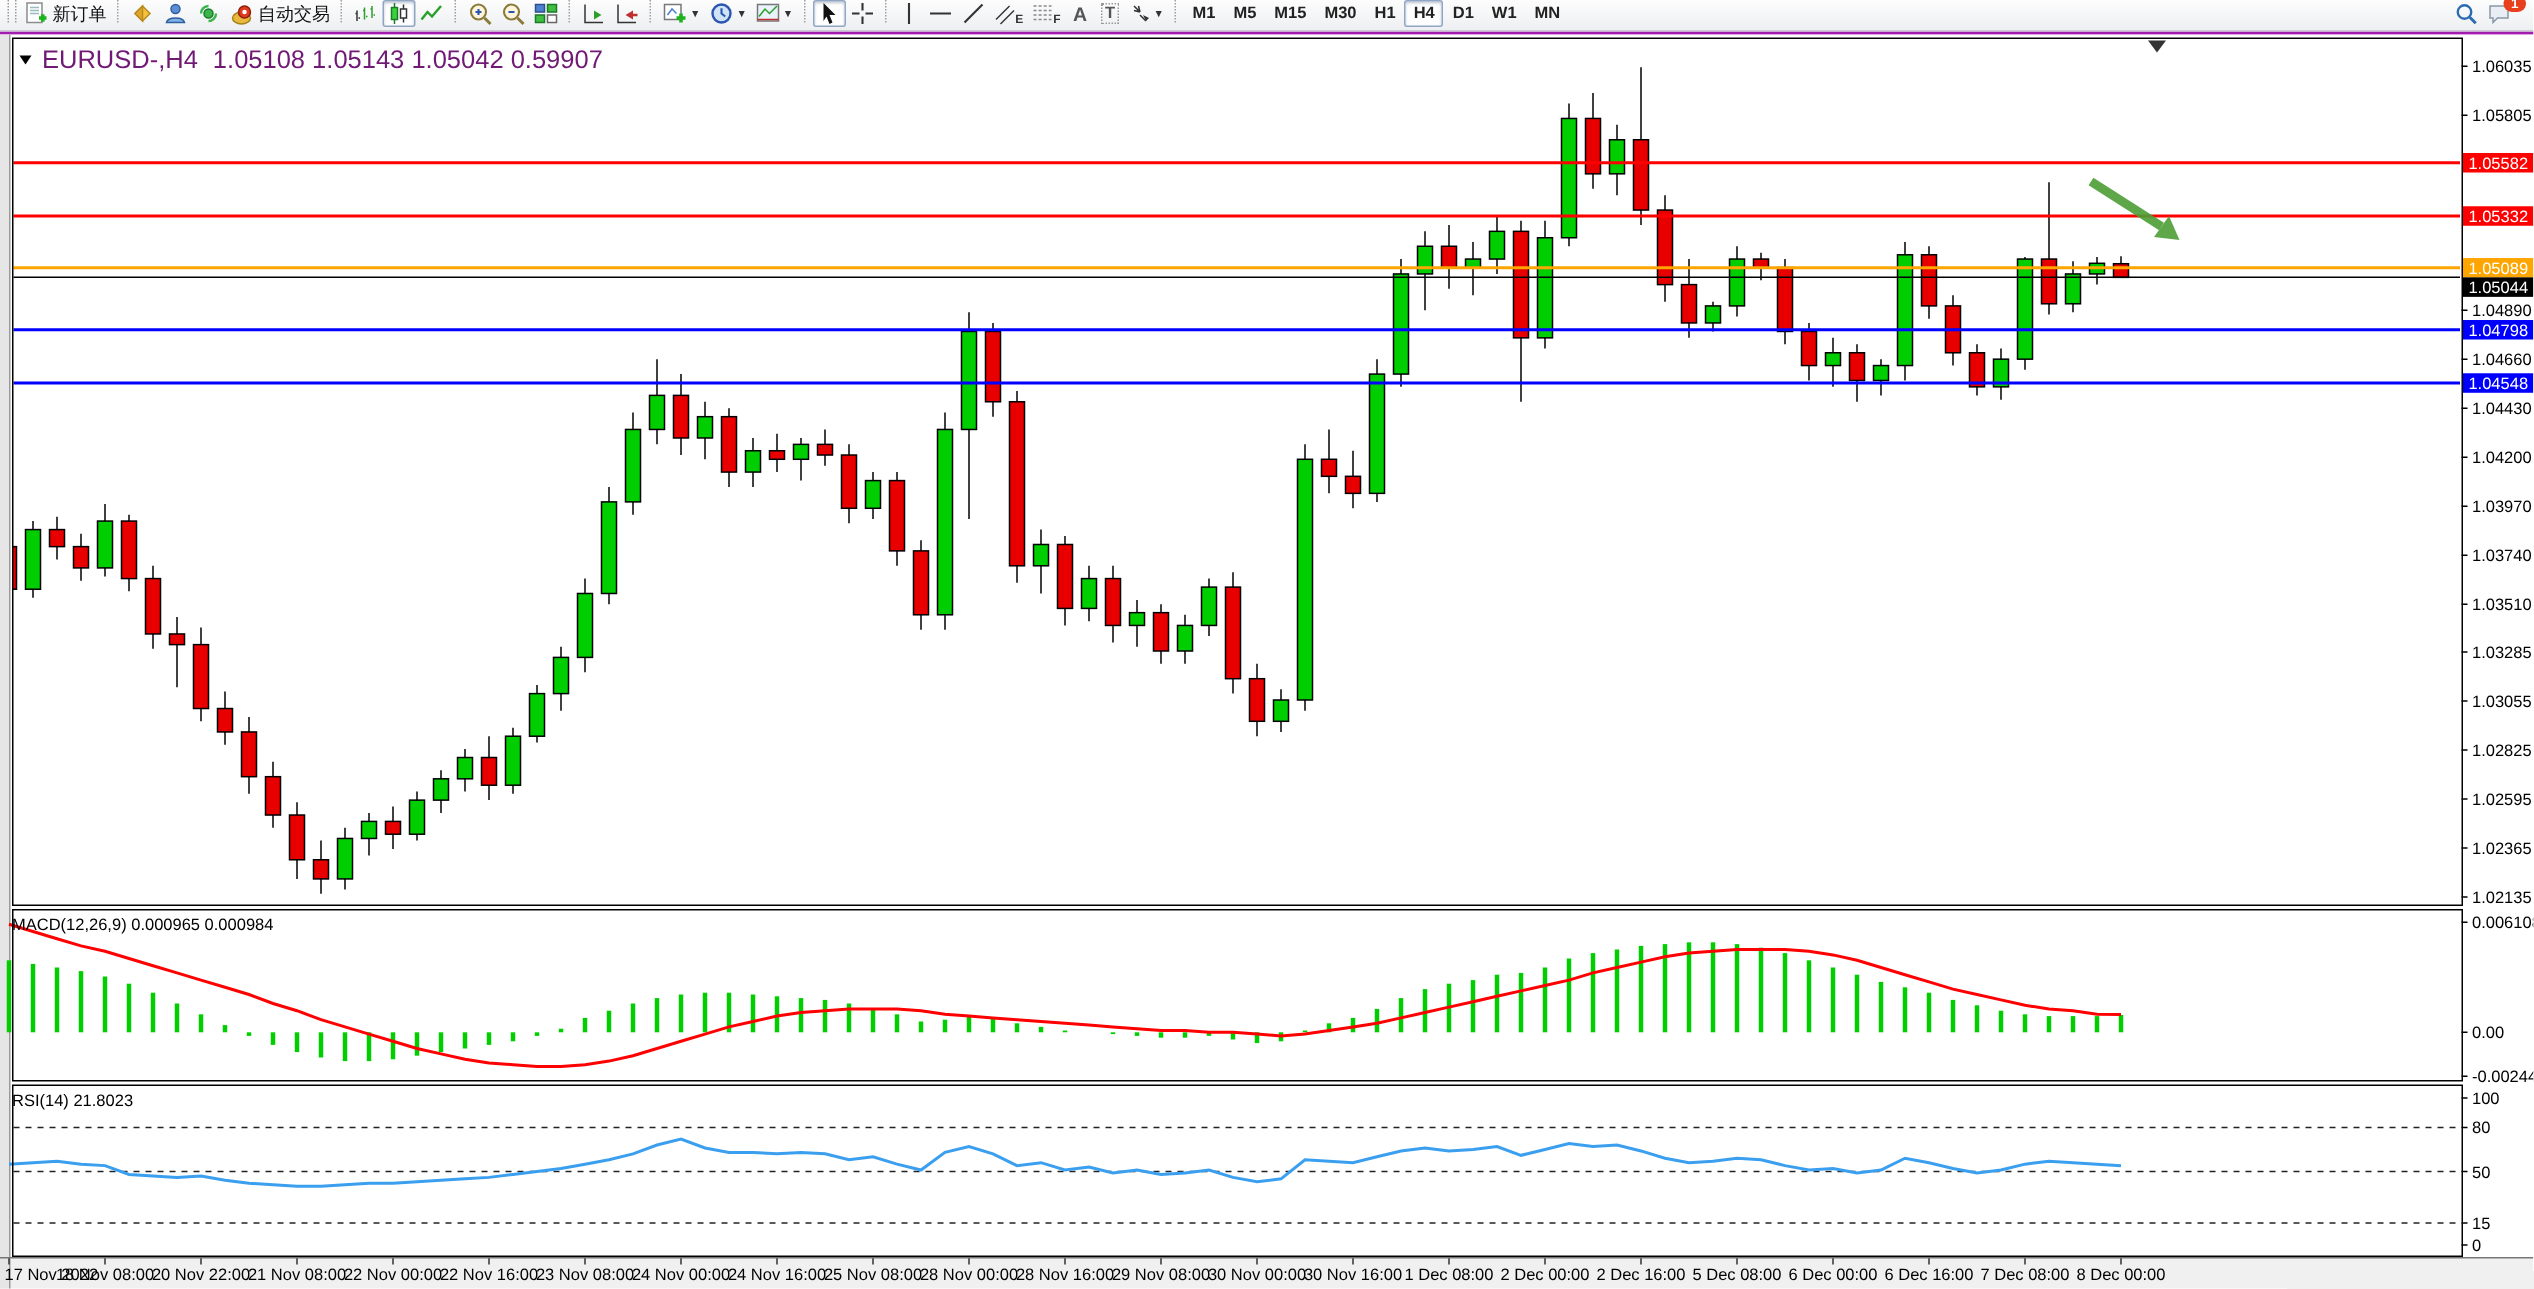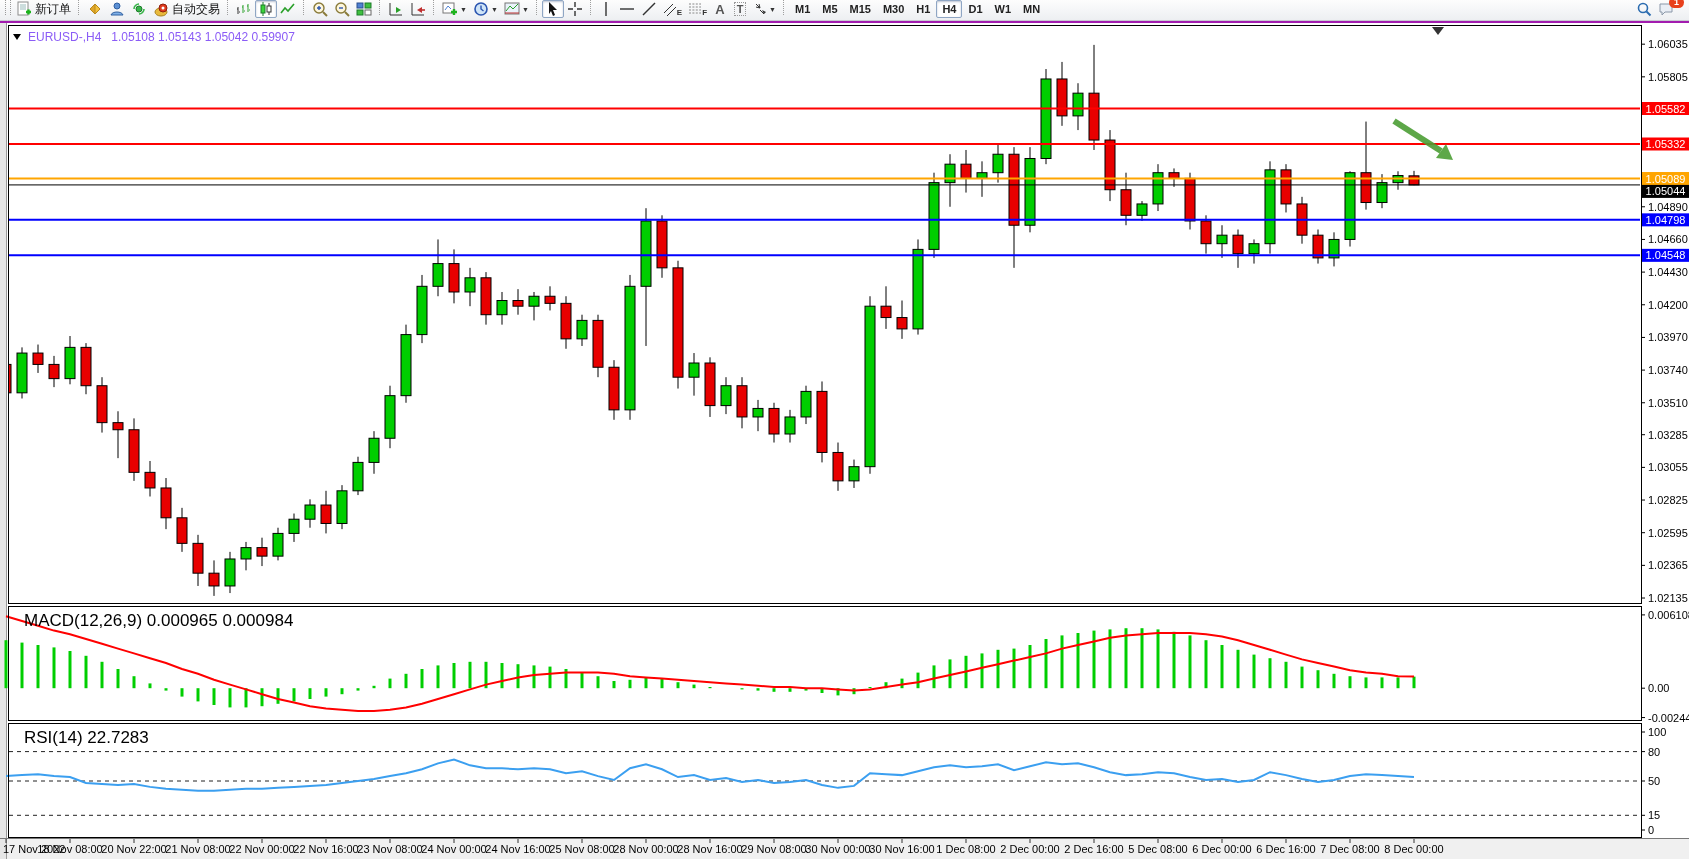--- a/index.html
+++ b/index.html
@@ -15,24 +15,24 @@
   .dd{font-size:7px;color:#333;margin-left:2px}
   .tf{font-size:11px;color:#222;padding:0 5px;height:18px;font-weight:bold}
   .tf.active{background:#fff;border-color:#8fa6c4;box-shadow:inset 0 1px 2px rgba(60,80,120,.35)}
   .glyph{font-size:12px;color:#333;font-weight:bold}
   .spacer{flex:1}
   .chatwrap{position:relative;margin-right:8px}
   .badge{position:absolute;top:-4px;right:-7px;background:#e8401c;color:#fff;font-size:9px;line-height:11px;min-width:11px;height:11px;border-radius:6px;text-align:center;padding:0 2px;font-weight:bold}
   
   .chart-window{position:relative;height:837px;border-top:2px solid #a21caf;background:#fff}
   #chart-svg{position:absolute;left:0;top:0;font-family:"Liberation Sans",sans-serif}
-  .title-bar{position:absolute;left:13px;top:7px;font-size:12px;color:#8b5cf6;display:flex;align-items:center;z-index:3}
+  .title-bar{position:absolute;left:13px;top:7px;font-size:17px;color:#701a75;display:flex;align-items:center;z-index:3}
   .tri-down{width:0;height:0;border-left:4px solid transparent;border-right:4px solid transparent;border-top:6px solid #000;margin-right:7px}
   .title-bar .ohlc{margin-left:10px}
-  .ind-label{position:absolute;left:24px;font-size:17px;color:#000;z-index:3}
+  .ind-label{position:absolute;left:8px;font-size:11px;color:#000;z-index:3}
   .macd-pos{top:588px}
   .rsi-pos{top:705px}
 </style>
 </head>
 <body>
 
 <div class="toolbar">
   <span class="grip"></span>
 
   <span class="tb">
@@ -706,14 +706,14 @@
       <rect x="8.5" y="722.5" width="1633" height="114" fill="none" stroke="#000"></rect>
       <line x1="0" y1="837.5" x2="1689" y2="837.5" stroke="#777"></line>
     </svg>
 
   <div class="title-bar">
     <span class="tri-down"></span>
     <span>EURUSD-,H4</span>
     <span class="ohlc">1.05108 1.05143 1.05042 0.59907</span>
   </div>
   <div class="ind-label macd-pos">MACD(12,26,9) 0.000965 0.000984</div>
-  <div class="ind-label rsi-pos">RSI(14) 22.7283</div>
+  <div class="ind-label rsi-pos">RSI(14) 21.8023</div>
 </div>
 
 </body></html>

